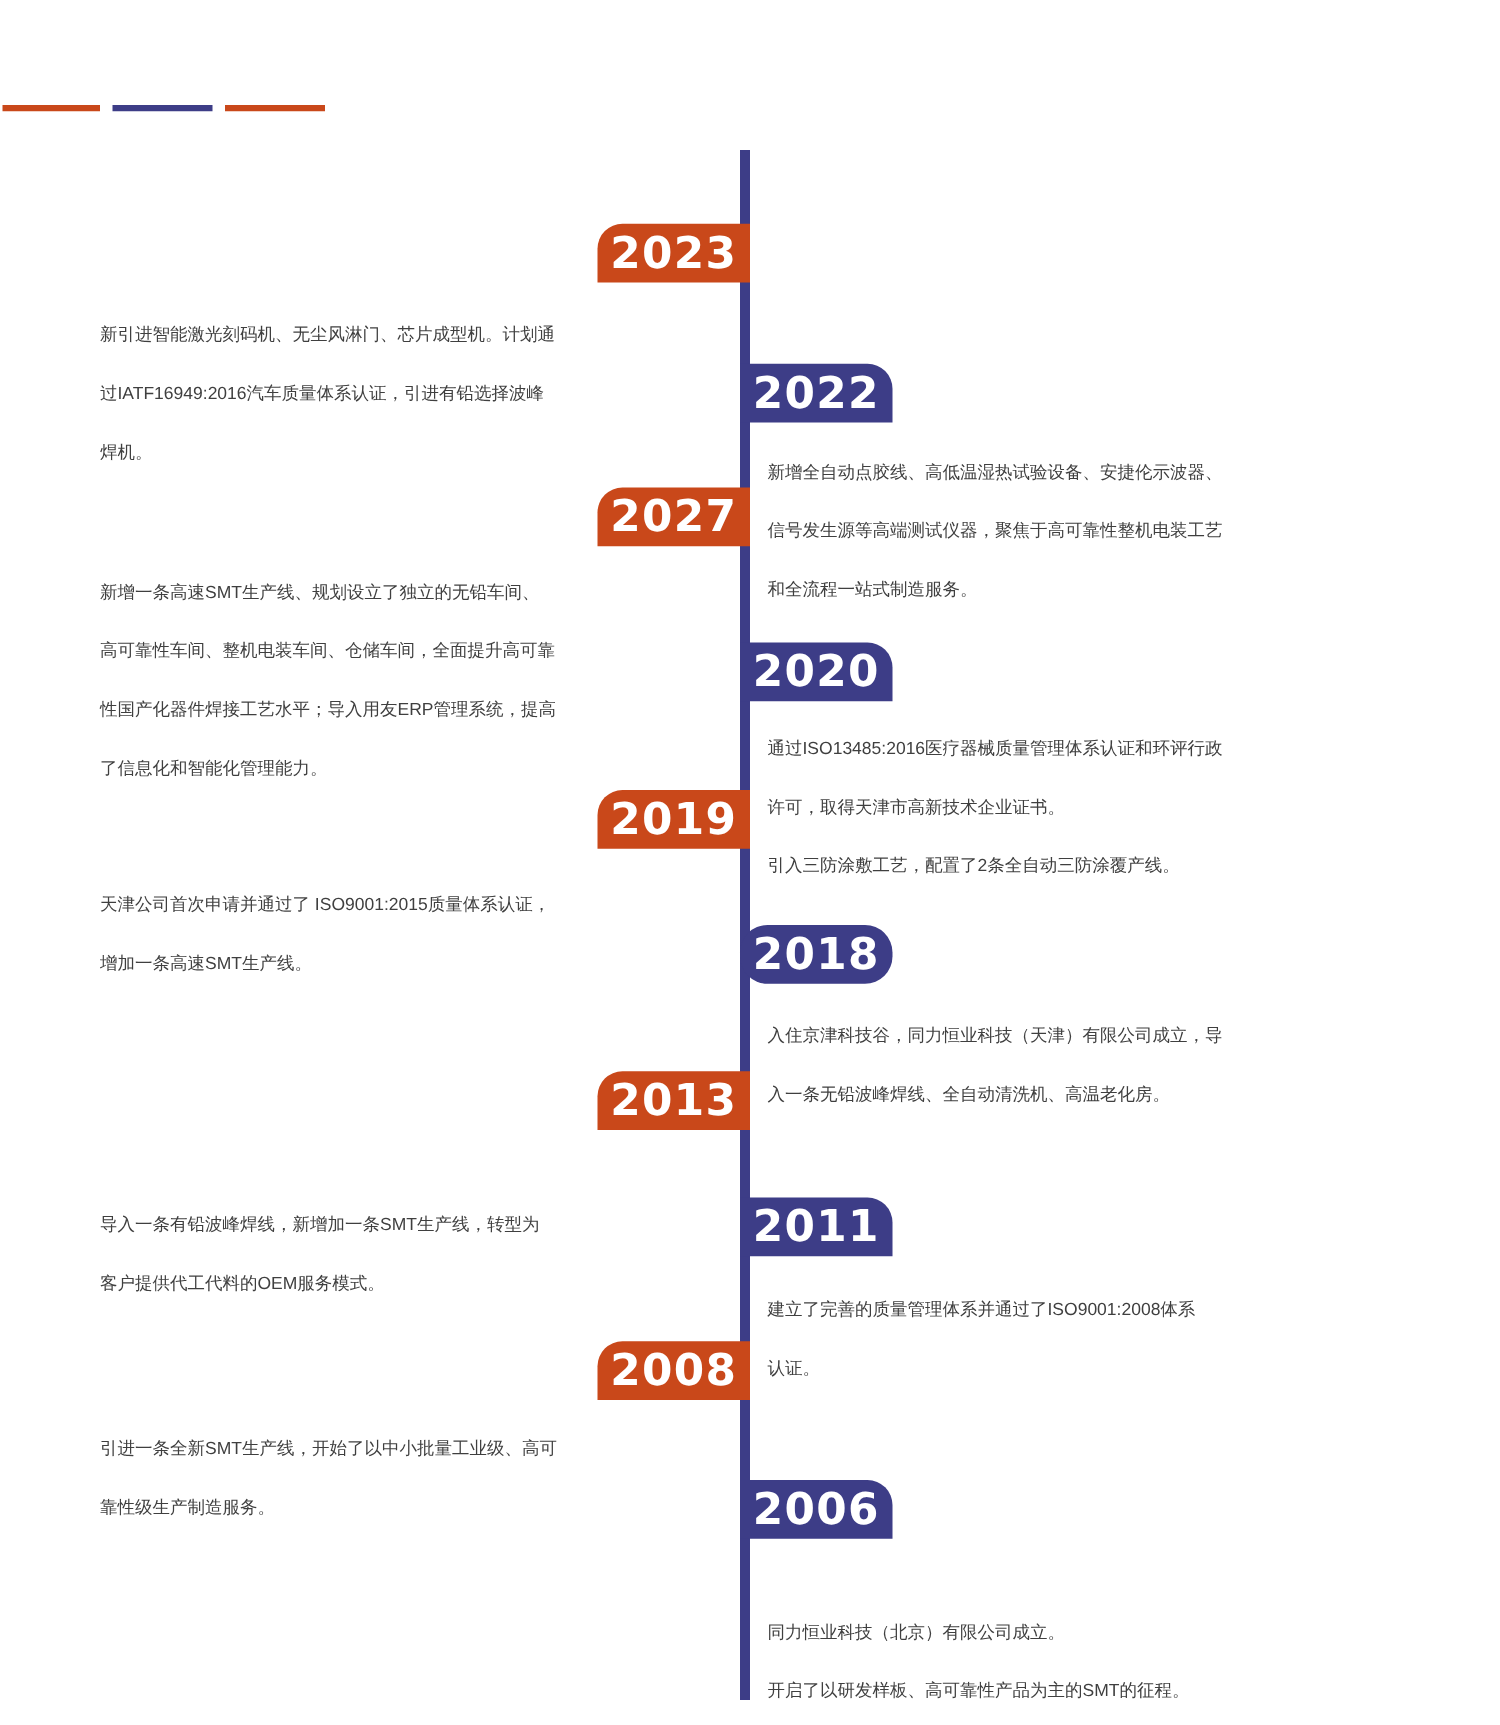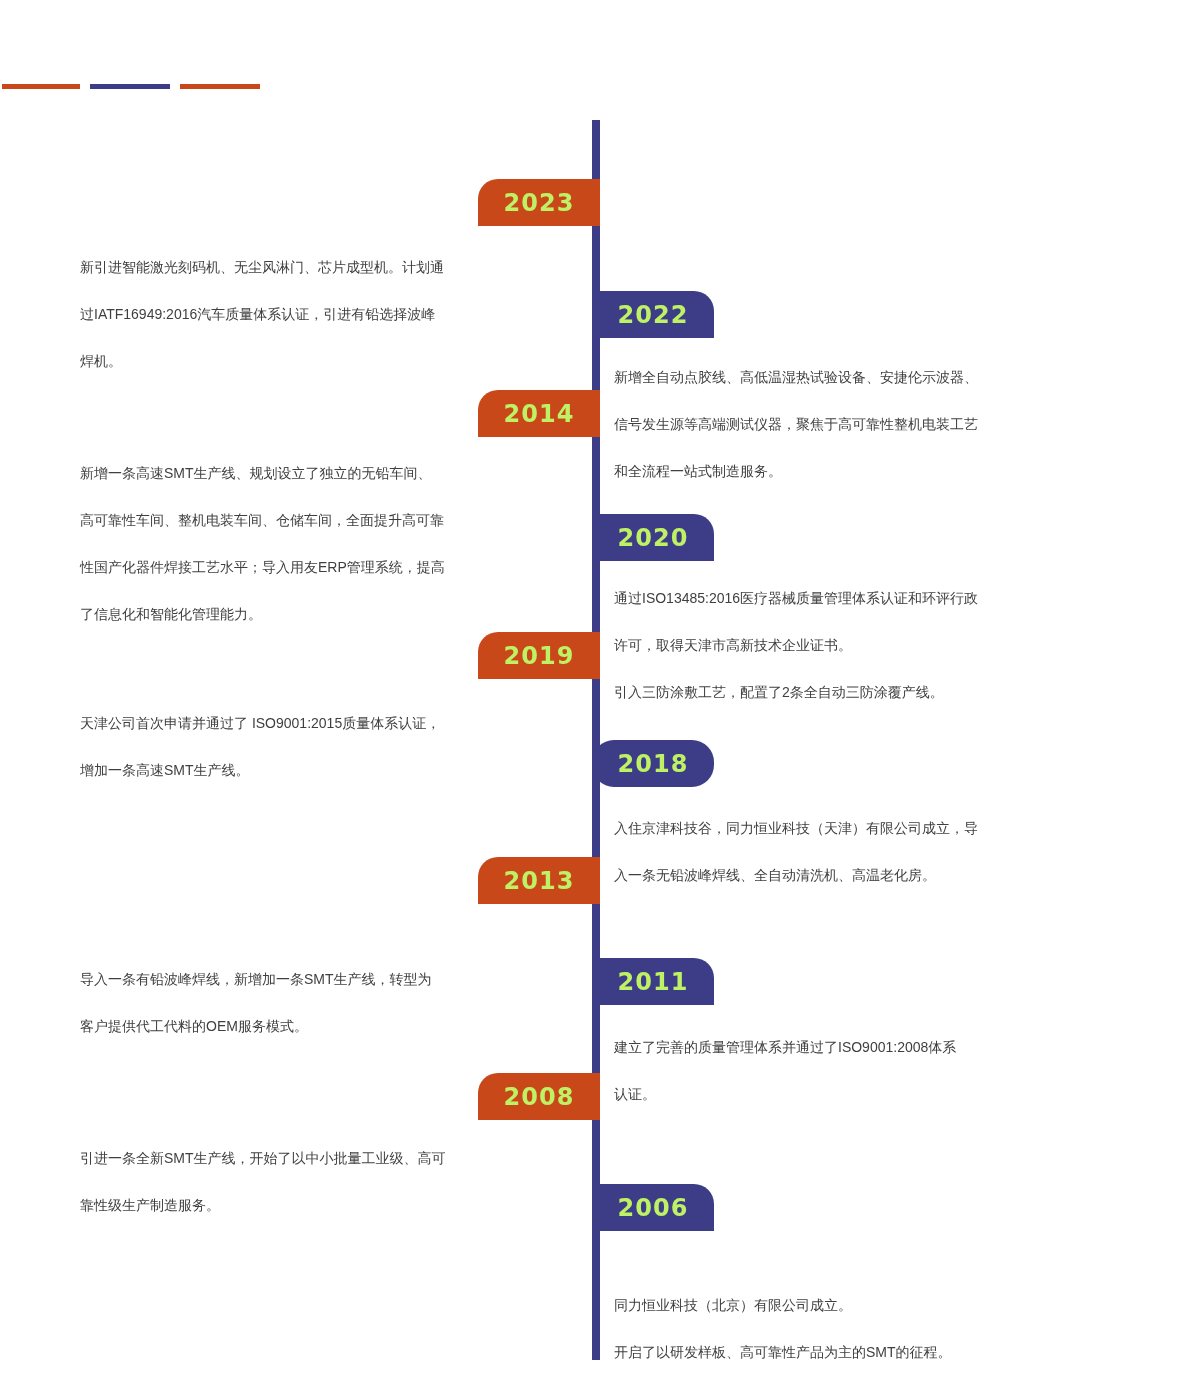--- a/index.html
+++ b/index.html
@@ -44,22 +44,22 @@
     height: 1240px;
     background: var(--navy);
   }
   .badge {
     position: absolute;
     width: 122px;
     height: 47px;
     display: flex;
     align-items: center;
     justify-content: center;
-    color: #bef264;
-    font-size: 24px;
+    color: #ffffff;
+    font-size: 35px;
     font-weight: bold;
     letter-spacing: 1px;
     font-family: "DejaVu Sans", "Liberation Sans", sans-serif;
   }
   .badge.left {
     left: 478px;
     background: var(--orange);
     border-radius: 20px 0 0 0;
   }
   .badge.right {
@@ -88,21 +88,21 @@
   <div class="timeline-line"></div>
   <div id="entries">
       <div class="badge left" style="top: 179px;">2023</div>
       <div class="desc left" style="top: 244px;">新引进智能激光刻码机、无尘风淋门、芯片成型机。计划通
 过IATF16949:2016汽车质量体系认证，引进有铅选择波峰
 焊机。</div>
       <div class="badge right" style="top: 291px;">2022</div>
       <div class="desc right" style="top: 354px;">新增全自动点胶线、高低温湿热试验设备、安捷伦示波器、
 信号发生源等高端测试仪器，聚焦于高可靠性整机电装工艺
 和全流程一站式制造服务。</div>
-      <div class="badge left" style="top: 390px;">2014</div>
+      <div class="badge left" style="top: 390px;">2027</div>
       <div class="desc left" style="top: 450px;">新增一条高速SMT生产线、规划设立了独立的无铅车间、
 高可靠性车间、整机电装车间、仓储车间，全面提升高可靠
 性国产化器件焊接工艺水平；导入用友ERP管理系统，提高
 了信息化和智能化管理能力。</div>
       <div class="badge right" style="top: 514px;">2020</div>
       <div class="desc right" style="top: 575px;">通过ISO13485:2016医疗器械质量管理体系认证和环评行政
 许可，取得天津市高新技术企业证书。
 引入三防涂敷工艺，配置了2条全自动三防涂覆产线。</div>
       <div class="badge left" style="top: 632px;">2019</div>
       <div class="desc left" style="top: 700px;">天津公司首次申请并通过了 ISO9001:2015质量体系认证，

